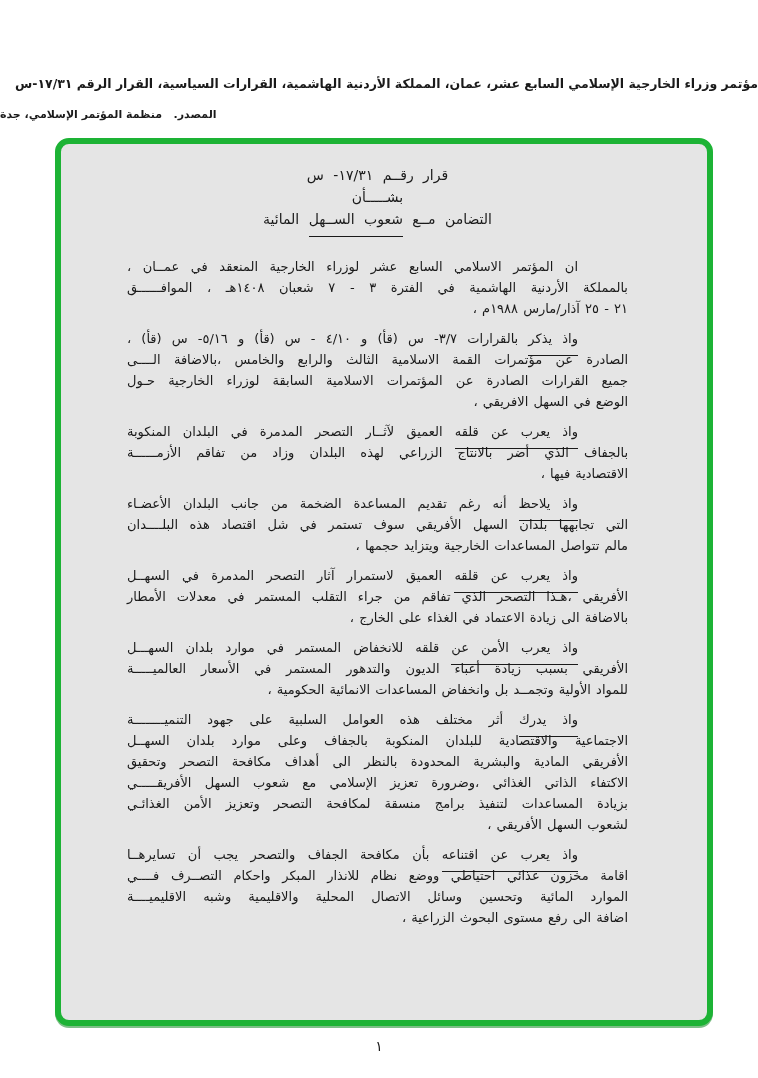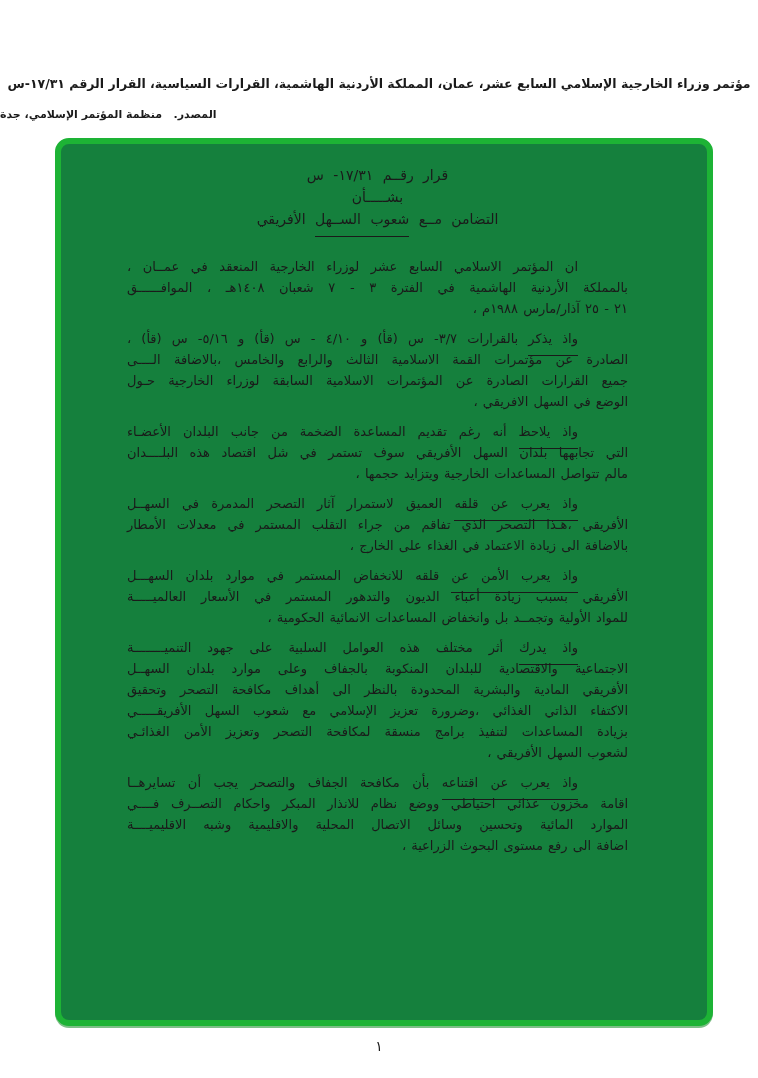--- a/index.html
+++ b/index.html
@@ -6,36 +6,36 @@
   html, body { background: #ffffff; }
   body {
     width: 758px; height: 1078px;
     position: relative;
     overflow: hidden;
     font-family: "DejaVu Sans", sans-serif;
     color: #1a1a1a;
   }
   .hdr1 {
     position: absolute; top: 76px; left: 0; width: 758px;
-    direction: rtl; text-align: center;
+    direction: rtl; 
     font-size: 12.5px; font-weight: bold; white-space: nowrap;
     letter-spacing: 0px;
   }
   .hdr2 {
     position: absolute; top: 108px; left: 0; width: 758px;
     direction: rtl; text-align: left;
     font-size: 11px; font-weight: bold;
   }
   .frame {
     position: absolute; left: 55px; top: 138px;
     width: 658px; height: 888px;
     border: 6px solid #1db335;
     border-radius: 14px;
     box-shadow: 0 2px 0 rgba(18,138,37,0.55);
-    background: #15803d;
+    background: #e5e5e5;
   }
   .content {
     direction: rtl;
     padding: 20px 79px 0 66px;
     height: 100%;
   }
   .title { text-align: center; font-size: 14px; line-height: 22px; word-spacing: 5px; }
   .title .t2 { letter-spacing: 1px; }
   .u { border-bottom: 1px solid #1a1a1a; padding-bottom: 9px; }
   .paras { margin-top: 26px; }
@@ -59,34 +59,39 @@
 
 <div class="page">
   <div class="hdr1">مؤتمر وزراء الخارجية الإسلامي السابع عشر، عمان، المملكة الأردنية الهاشمية، القرارات السياسية، القرار الرقم ١٧/٣١-س</div>
   <div class="hdr2">المصدر.&nbsp;&nbsp; منظمة المؤتمر الإسلامي، جدة</div>
 
   <div class="frame" style="border-color: rgb(29, 179, 53);">
     <div class="content">
       <div class="title">
         <div class="t1">قرار رقــم ١٧/٣١- س</div>
         <div class="t2">بشـــــأن</div>
-        <div class="t3"><span>التضامن مــع </span><span class="u">شعوب الســهل</span><span> الأفريقي</span></div>
+        <div class="t3"><span>التضامن مــع </span><span class="u">شعوب الســهل</span><span> المائية</span></div>
       </div>
 
       <div class="paras">
           <div class="para">
             <div class="line first">ان المؤتمر الاسلامي السابع عشر لوزراء الخارجية المنعقد في عمــان ،</div>
             <div class="line">بالمملكة الأردنية الهاشمية في الفترة ٣ - ٧ شعبان ١٤٠٨هـ ، الموافــــــق</div>
             <div class="line last">٢١ - ٢٥ آذار/مارس ١٩٨٨م ،</div>
           </div>
           <div class="para">
             <div class="line first"><span class="u">واذ يذكر</span> بالقرارات ٣/٧- س (قأ) و ٤/١٠ - س (قأ) و ٥/١٦- س (قأ) ،</div>
             <div class="line">الصادرة عن مؤتمرات القمة الاسلامية الثالث والرابع والخامس ،بالاضافة الــــى</div>
             <div class="line">جميع القرارات الصادرة عن المؤتمرات الاسلامية السابقة لوزراء الخارجية حـول</div>
             <div class="line last">الوضع في السهل الافريقي ،</div>
+          </div>
+          <div class="para">
+            <div class="line first"><span class="u">واذ يعرب عن قلقه</span> العميق لآثــار التصحر المدمرة في البلدان المنكوبة</div>
+            <div class="line">بالجفاف الذي أضر بالانتاج الزراعي لهذه البلدان وزاد من تفاقم الأزمــــــة</div>
+            <div class="line last">الاقتصادية فيها ،</div>
           </div>
           <div class="para">
             <div class="line first"><span class="u">واذ يلاحظ</span> أنه رغم تقديم المساعدة الضخمة من جانب البلدان الأعضـاء</div>
             <div class="line">التي تجابهها بلدان السهل الأفريقي سوف تستمر في شل اقتصاد هذه البلــــدان</div>
             <div class="line last">مالم تتواصل المساعدات الخارجية ويتزايد حجمها ،</div>
           </div>
           <div class="para">
             <div class="line first"><span class="u">واذ يعرب عن قلقه</span> العميق لاستمرار آثار التصحر المدمرة في السهــل</div>
             <div class="line">الأفريقي ،هـذا التصحر الذي تفاقم من جراء التقلب المستمر في معدلات الأمطار</div>
             <div class="line last">بالاضافة الى زيادة الاعتماد في الغذاء على الخارج ،</div>

